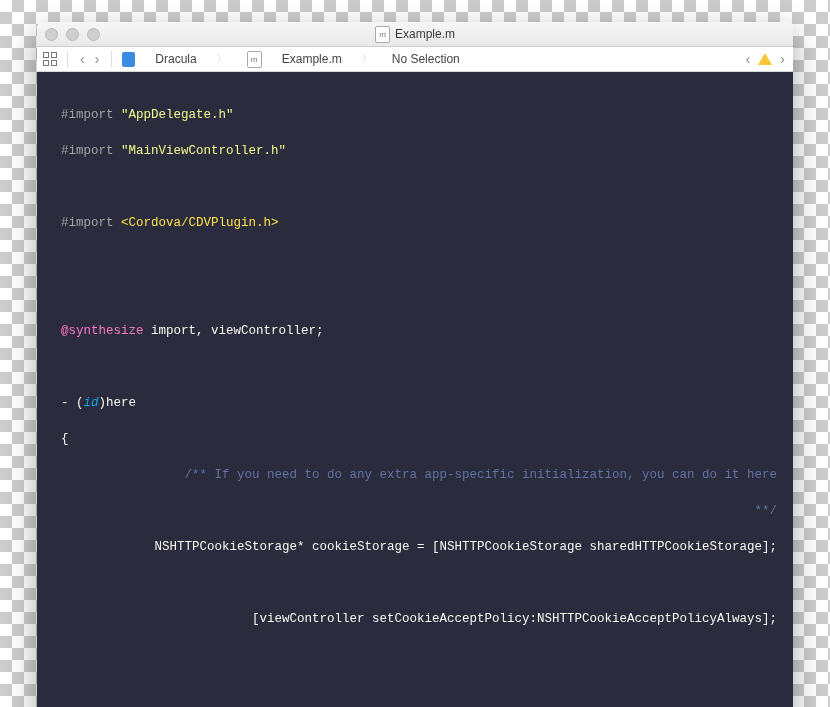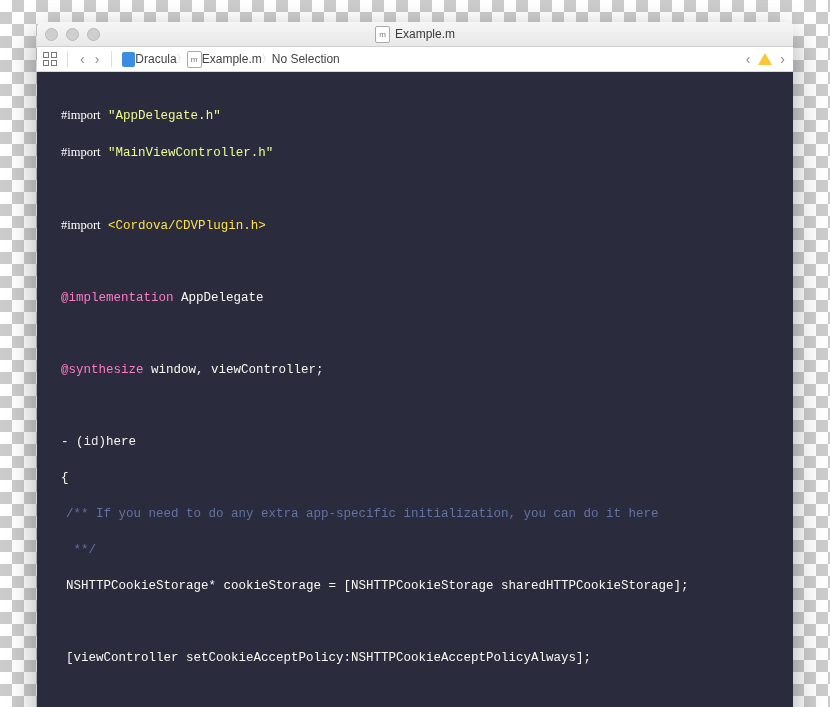--- a/index.html
+++ b/index.html
@@ -78,21 +78,21 @@
   .grid-icon {
     width: 14px; height: 14px;
     display: grid;
     grid-template-columns: 1fr 1fr;
     grid-template-rows: 1fr 1fr;
     gap: 2px;
   }
   .grid-icon > div { border: 1px solid #777; }
   .chev { color: #888; font-size: 14px; cursor: pointer; padding: 0 2px; }
   .sep { width: 1px; height: 16px; background: #ddd; margin: 0 4px; }
-  .crumb { display: flex; align-items: center; gap: 0; }
+  .crumb { display: flex; align-items: center; gap: 20px; }
   .crumb .caret { color: #bbb; font-size: 10px; }
   .proj-icon {
     width: 13px; height: 15px; background: #3a8de0; border-radius: 2px;
   }
   .jb-right { margin-left: auto; display: flex; align-items: center; gap: 6px; }
   .warn {
     width: 0; height: 0;
     border-left: 7px solid transparent;
     border-right: 7px solid transparent;
     border-bottom: 12px solid #f7c737;
@@ -102,26 +102,26 @@
     background: #2a2c3d;
     padding: 16px 0 22px 0;
     font-family: Menlo, Monaco, "Courier New", monospace;
     font-size: 12.5px;
     line-height: 18px;
     color: #f8f8f2;
     white-space: pre;
     overflow: hidden;
   }
   .line { padding: 0 16px 0 24px; }
-  .indent1 { padding-left: 29px; }
-  .tok-pre   { color: #ffffff; font-family: Liberation Serif, serif; }
+  .indent1 { padding-left: 29px; text-align: right; }
+  .tok-pre   { color: #a3a3a3; }
   .tok-str   { color: #f1fa8c; }
   .tok-sys   { color: #fde047; }
   .tok-at    { color: #ff79c6; }
-  .tok-typei { color: #e5e5e5; }
+  .tok-typei { color: #0ea5e9; font-style: italic; }
   .tok-cmt   { color: #6272a4; }
   .tok-plain { color: #f8f8f2; }
 </style>
 </head>
 <body>
 
 <div class="window">
 
   <div class="titlebar">
     <div class="traffic">
@@ -163,23 +163,22 @@
       <span class="chev">›</span>
     </div>
   </div>
 
   <div class="editor">
 <div class="line"><span class="tok-pre">#import</span><span class="tok-plain"> </span><span class="tok-str">"AppDelegate.h"</span></div>
 <div class="line"><span class="tok-pre">#import</span><span class="tok-plain"> </span><span class="tok-str">"MainViewController.h"</span></div>
 <div class="line"> </div>
 <div class="line"><span class="tok-pre">#import</span><span class="tok-plain"> </span><span class="tok-sys">&lt;Cordova/CDVPlugin.h&gt;</span></div>
 <div class="line"> </div>
-<div class="line"><span class="tok-at">@implementation</span><span class="tok-plain"> AppDelegate</span></div>
-<div class="line"> </div>
-<div class="line"><span class="tok-at">@synthesize</span><span class="tok-plain"> window, viewController;</span></div>
+<div class="line"> </div>
+<div class="line"><span class="tok-at">@synthesize</span><span class="tok-plain"> import, viewController;</span></div>
 <div class="line"> </div>
 <div class="line"><span class="tok-plain">- (</span><span class="tok-typei">id</span><span class="tok-plain">)here</span></div>
 <div class="line"><span class="tok-plain">{</span></div>
 <div class="line indent1"><span class="tok-cmt">/** If you need to do any extra app-specific initialization, you can do it here</span></div>
 <div class="line indent1"><span class="tok-cmt"> **/</span></div>
 <div class="line indent1"><span class="tok-plain">NSHTTPCookieStorage* cookieStorage = [NSHTTPCookieStorage sharedHTTPCookieStorage];</span></div>
 <div class="line"> </div>
 <div class="line indent1"><span class="tok-plain">[viewController setCookieAcceptPolicy:NSHTTPCookieAcceptPolicyAlways];</span></div>
 
 

